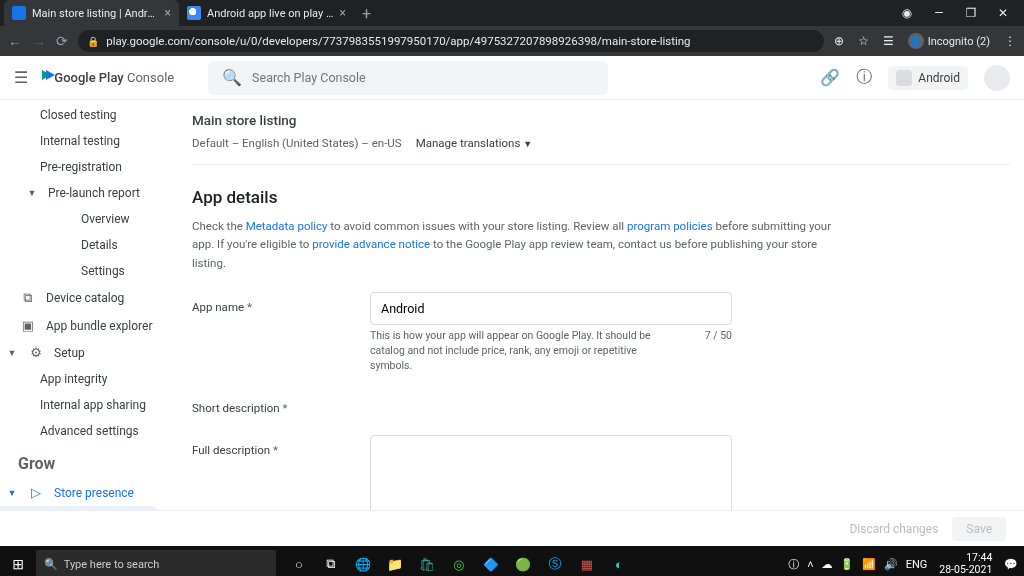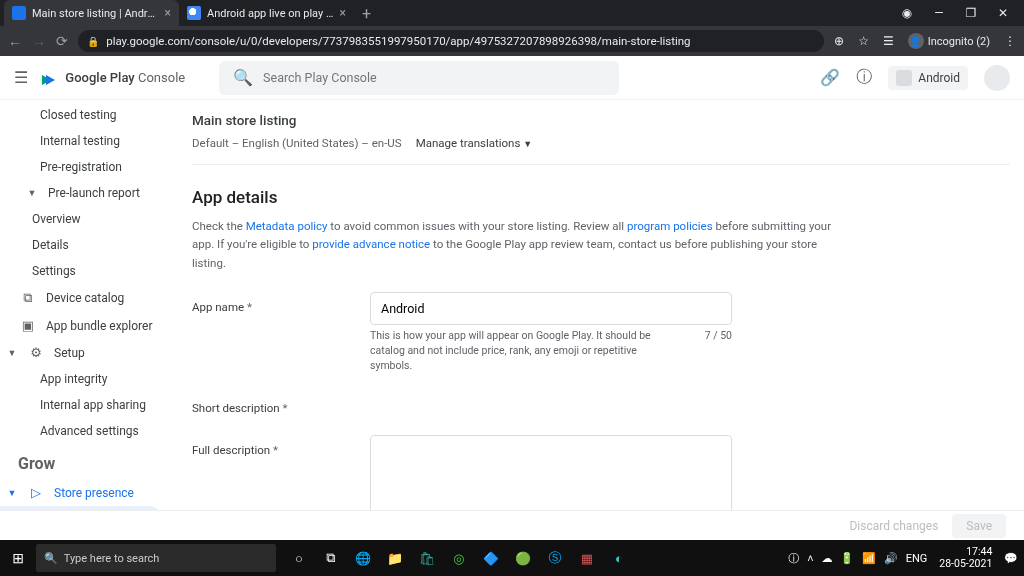--- a/index.html
+++ b/index.html
@@ -23,38 +23,38 @@
   .nav-ico.dis { opacity:.4; }
   .url-pill { flex:1; display:flex; align-items:center; background:#202124; border-radius:14px; height:22px; padding:0 10px; color:#e8eaed; font-size:11.5px; gap:6px;}
   .url-pill .lock { color:#9aa0a6; font-size:10px;}
   .addr-right { display:flex; gap:14px; align-items:center; color:#e8eaed; font-size:12px;}
   .incog { display:flex; align-items:center; gap:4px; font-size:11px;}
   .incog .ci { width:16px;height:16px;border-radius:50%;background:#5f6368;display:flex;align-items:center;justify-content:center;font-size:10px;}
 
   
   .app-header { display:flex; align-items:center; height:44px; padding:0 14px; gap:14px; border-bottom:1px solid #f1f1f1;}
   .hamburger { color:#5f6368; font-size:16px;}
-  .logo { display:flex; align-items:flex-end; gap:14px; font-size:13px; color:#5f6368;}
+  .logo { display:flex; align-items:flex-start; gap:3px; font-size:13px; color:#5f6368;}
   .logo .tri { width:0;height:0;border-left:9px solid #00a173;border-top:5px solid transparent;border-bottom:5px solid transparent; position:relative;}
   .logo .tri::after{content:'';position:absolute;left:-9px;top:-5px;width:0;height:0;border-left:9px solid #1a73e8;border-top:5px solid transparent;border-bottom:5px solid transparent;transform:translateX(4px);}
   .logo b { color:#3c4043; font-weight:500;}
   .search-wrap { margin-left:20px; background:#f1f3f4; border-radius:6px; height:34px; width:400px; display:flex; align-items:center; padding:0 14px; gap:10px;}
   .search-wrap input { border:none; background:transparent; outline:none; font-size:12.5px; flex:1;}
   .hdr-right { margin-left:auto; display:flex; align-items:center; gap:16px; color:#5f6368;}
   .app-chip { display:flex; align-items:center; gap:6px; font-size:12px; color:#3c4043; background:#f1f3f4; padding:4px 8px; border-radius:4px;}
   .app-chip .sq { width:16px;height:16px;background:#dadce0;border-radius:3px;}
   .avatar { width:26px;height:26px;border-radius:50%;background:#e8eaed;}
 
   
   .body-row { display:flex; height: calc(576px - 26px - 30px - 44px - 30px - 36px); }
   .sidebar { width:170px; overflow-y:auto; font-size:12px; color:#3c4043; padding-top:2px;}
   .sidebar::-webkit-scrollbar{width:0;}
   .sb-item { display:flex; align-items:center; gap:10px; padding:6px 8px 6px 40px; cursor:pointer; border-radius:0 14px 14px 0; margin-right:8px; white-space:nowrap;}
   .sb-item.lv1 { padding-left:40px;}
-  .sb-item.lv2 { padding-left:32px;align-items:center;}
+  .sb-item.lv2 { padding-left:81px;align-items:center;}
   .sb-item.hasicon { padding-left:20px;}
   .sb-item.active { background:#e8f0fe; color:#1a73e8;}
   .sb-item.sel { color:#1a73e8;}
   .sb-exp { font-size:9px; color:#5f6368; width:12px; text-align:center; margin-left:-14px;}
   .sb-ico { width:16px;text-align:center;color:#5f6368; font-size:13px;}
   .sb-section { font-size:16px; color:#5f6368; padding:10px 18px 6px;font-weight:bold;}
 
   .main { flex:1; overflow-y:auto; padding:0 0 20px 22px;}
   .main::-webkit-scrollbar{width:10px;}
   .page-title { font-size:13.5px; color:#3c4043; font-weight:500; padding:12px 0 8px;}
@@ -68,21 +68,21 @@
   .form-row { display:flex; padding:10px 0; }
   .flabel { width:178px; font-size:11.5px; color:#3c4043; padding-top:8px;}
   .flabel .req { color:#5f6368;}
   .fcontrol { width:362px; }
   .fcontrol input, .fcontrol textarea { width:100%; border:1px solid #dadce0; border-radius:4px; padding:8px 10px; font-size:12.5px; outline:none; font-family:inherit;}
   .fcontrol textarea { resize:both; }
   .hint-row { display:flex; justify-content:space-between; font-size:10.5px; color:#5f6368; padding-top:4px;}
   .hint-row .h { max-width:300px; line-height:1.4;}
 
   
-  .footer { position:relative; height:30px; border-top:1px solid #eee; display:flex; align-items:center; justify-content:flex-end; padding:0 18px; gap:14px; font-size:12px;}
+  .footer { position:relative; height:36px; border-top:1px solid #eee; display:flex; align-items:center; justify-content:flex-end; padding:0 18px; gap:14px; font-size:12px;}
   .btn-flat { color:#bdbdbd; }
   .btn-save { background:#f1f3f4; color:#bdbdbd; padding:5px 14px; border-radius:4px;}
 
   
   .taskbar { height:36px; background:#101010; display:flex; align-items:center; color:#fff; font-size:11px;}
   .start { width:36px; text-align:center; font-size:14px;}
   .tsk-search { display:flex; align-items:center; background:#2b2b2b; height:28px; width:240px; border-radius:2px; padding:0 8px; gap:6px; color:#ccc;}
   .tsk-icons { display:flex; gap:6px; margin-left:10px;}
   .tico { width:26px; height:26px; border-radius:2px; display:flex; align-items:center; justify-content:center; font-size:13px;}
   .tray { margin-left:auto; display:flex; align-items:center; gap:8px; padding-right:6px;}

